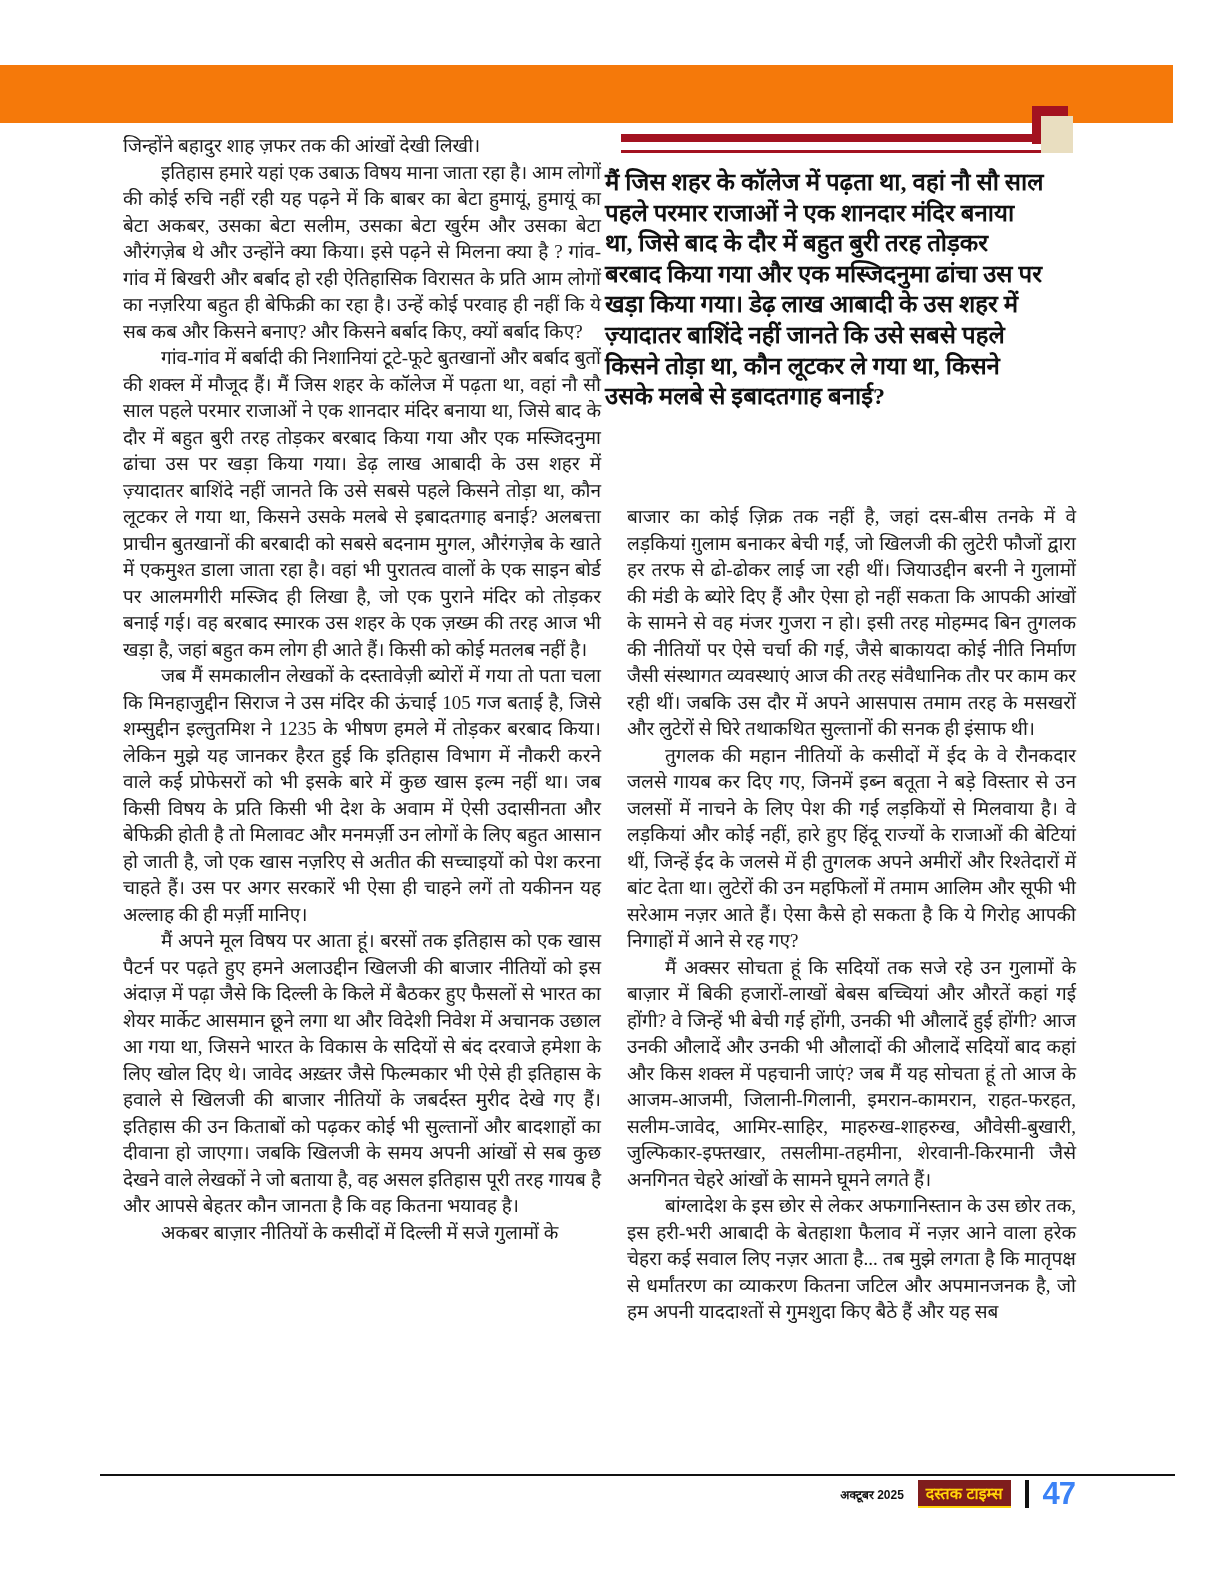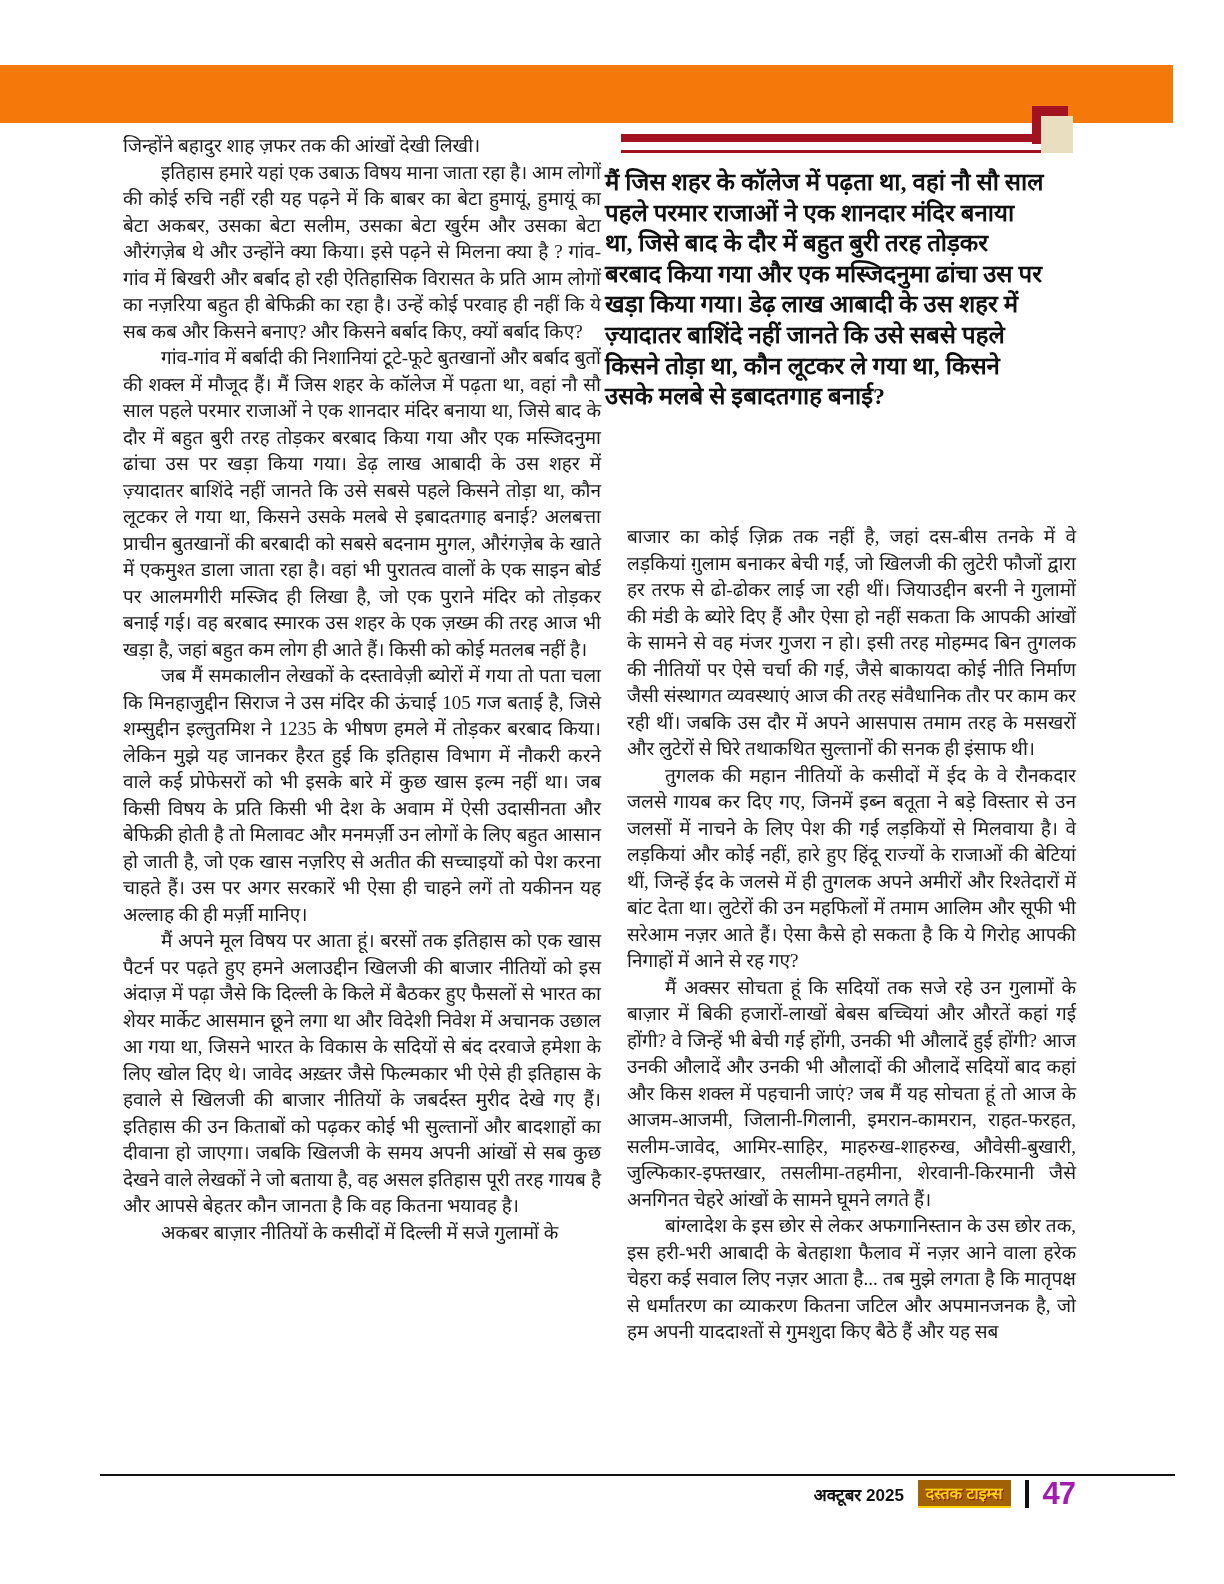--- a/index.html
+++ b/index.html
@@ -33,55 +33,55 @@
     position:absolute;left:621px;top:150px;width:421px;height:3px;
     background:#a31220;z-index:1;
   }
   
   .col{
     position:absolute;
     font-size:19px;line-height:26.5px;
     text-align:justify;
   }
   .col-left{left:123px;top:133px;width:478px;}
-  .col-right{left:627px;top:524px;width:449px;}
+  .col-right{left:627px;top:504px;width:449px;}
   .col p{margin:0;padding:0;}
   .col p + p{text-indent:38px;}
   .pull-quote{
     position:absolute;left:605px;top:167px;width:440px;
     font-size:24px;line-height:30.6px;font-weight:bold;
     color:#111111;text-align:left;
   }
   
   .footer-rule{
     position:absolute;left:100px;top:1474px;width:1075px;height:2px;
     background:#111111;
   }
   .footer{
     position:absolute;right:149px;top:1478px;height:32px;
     display:flex;align-items:center;gap:14px;
   }
   .footer-date{
     font-family:"Liberation Sans","DejaVu Sans",sans-serif;
-    font-weight:bold;font-size:17px;color:#111111;white-space:nowrap;
+    font-weight:bold;font-size:12px;color:#111111;white-space:nowrap;
   }
   .footer-logo{
-    background:#a16207;color:#ffd40a;
+    background:#7f1d1d;color:#ffd40a;
     font-family:"Liberation Sans","DejaVu Sans",sans-serif;
     font-weight:bold;font-size:16px;
     padding:2px 8px;white-space:nowrap;
     text-shadow:1px 1px 0 #8c0f0f;
     border-bottom:2px solid #ffd40a;
   }
   .footer-divider{
     width:4px;height:28px;background:#111111;
   }
   .footer-pagenum{
     font-family:"Liberation Sans","DejaVu Sans",sans-serif;
-    font-weight:900;font-size:31px;color:#a21caf;letter-spacing:-1px;
+    font-weight:900;font-size:31px;color:#3b82f6;letter-spacing:-1px;
   }
 </style>
 </head>
 <body>
 
 <div class="page">
 
   <div class="band"></div>
   <div class="rule-thin"></div>
   <div class="rule-thick"></div>

